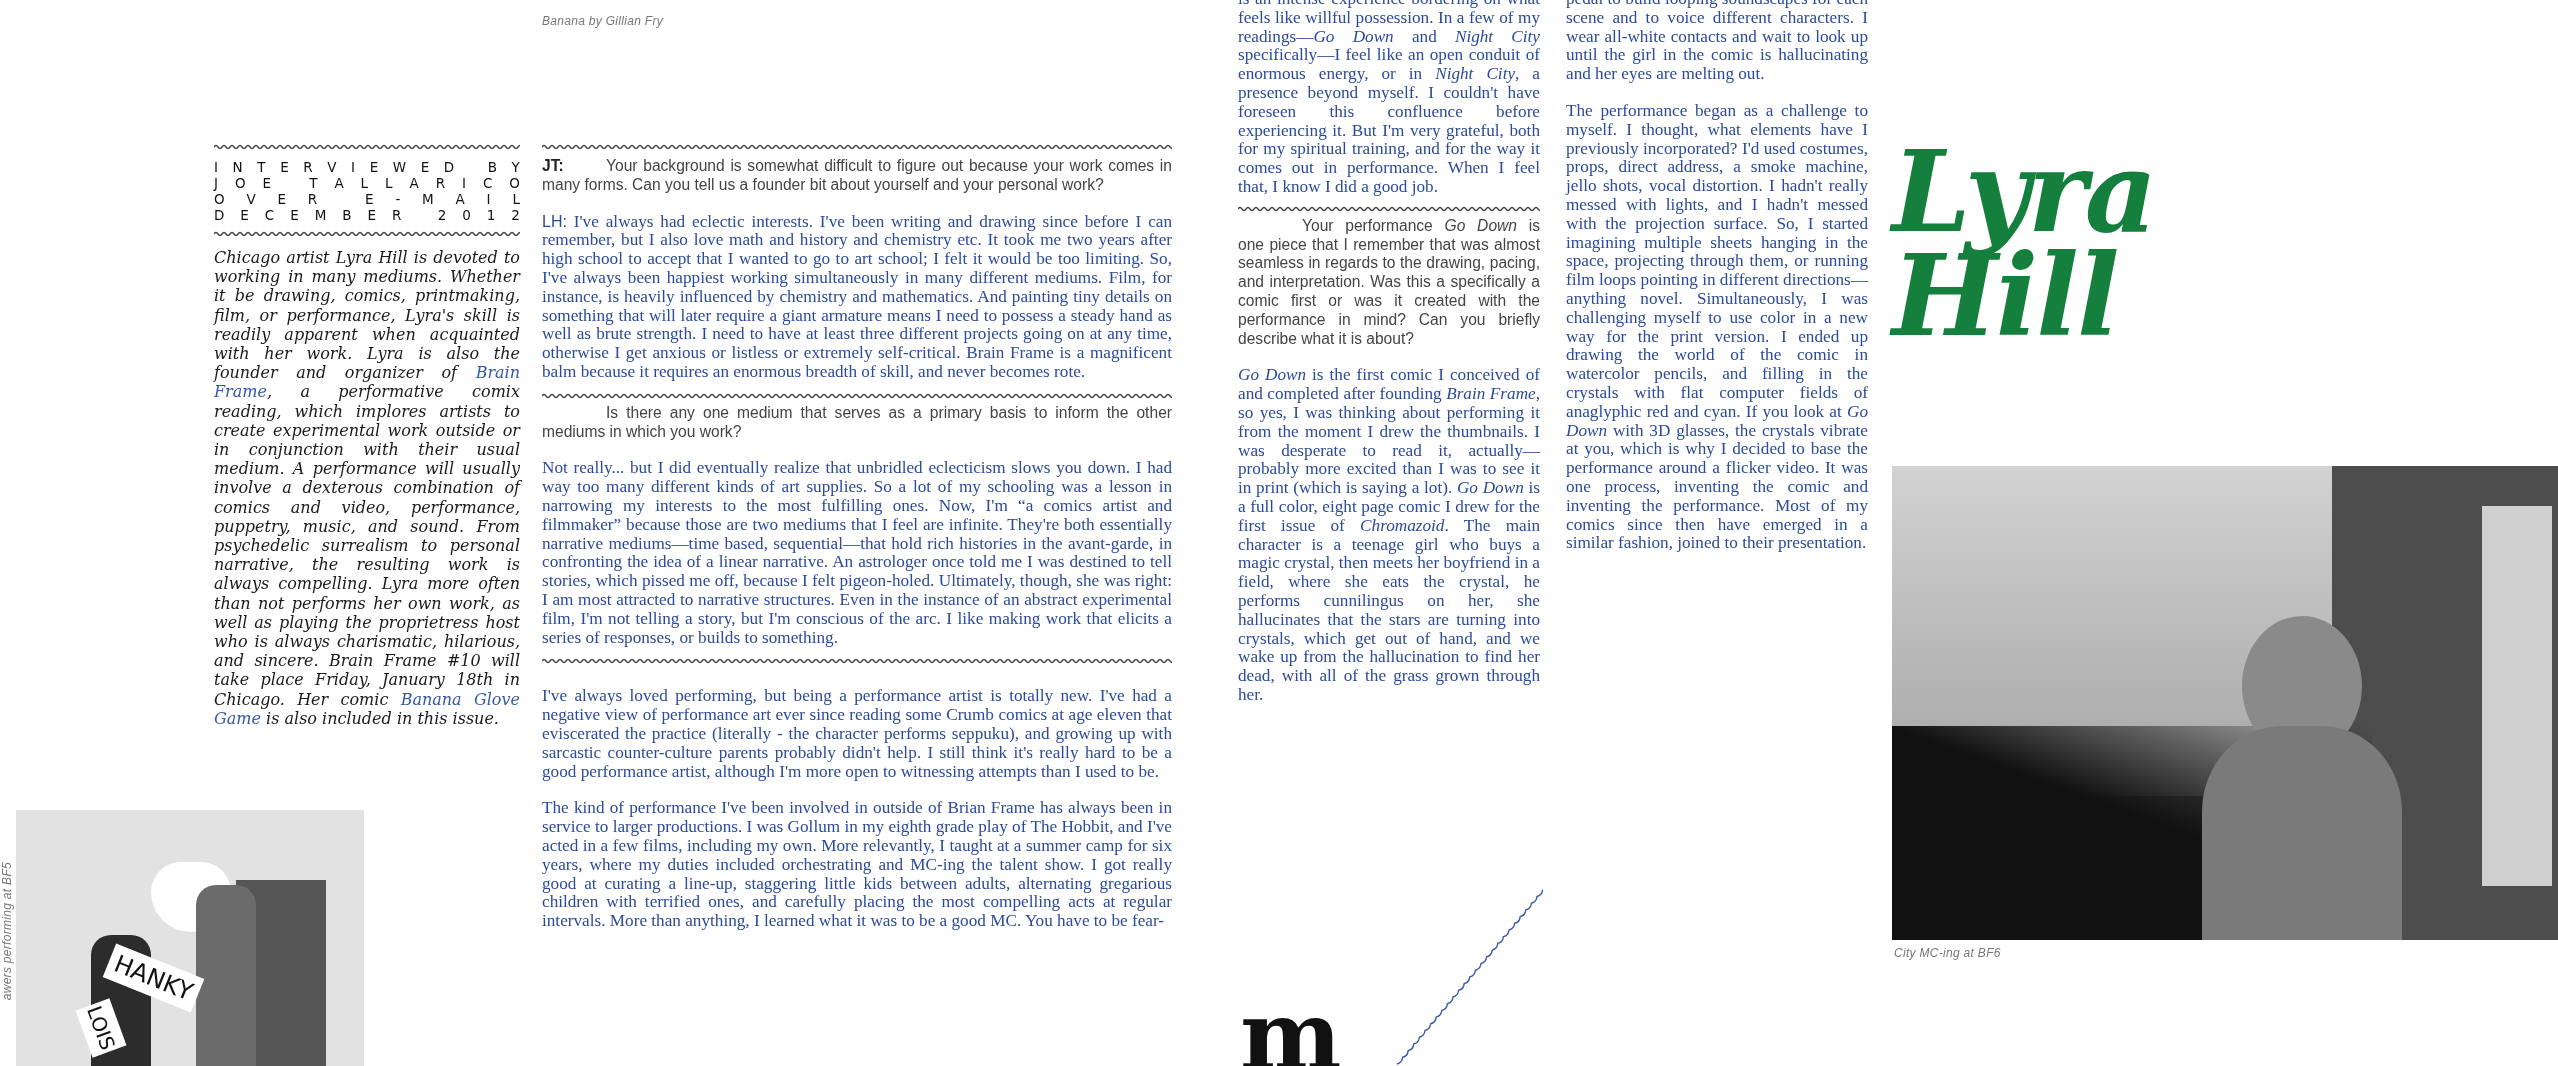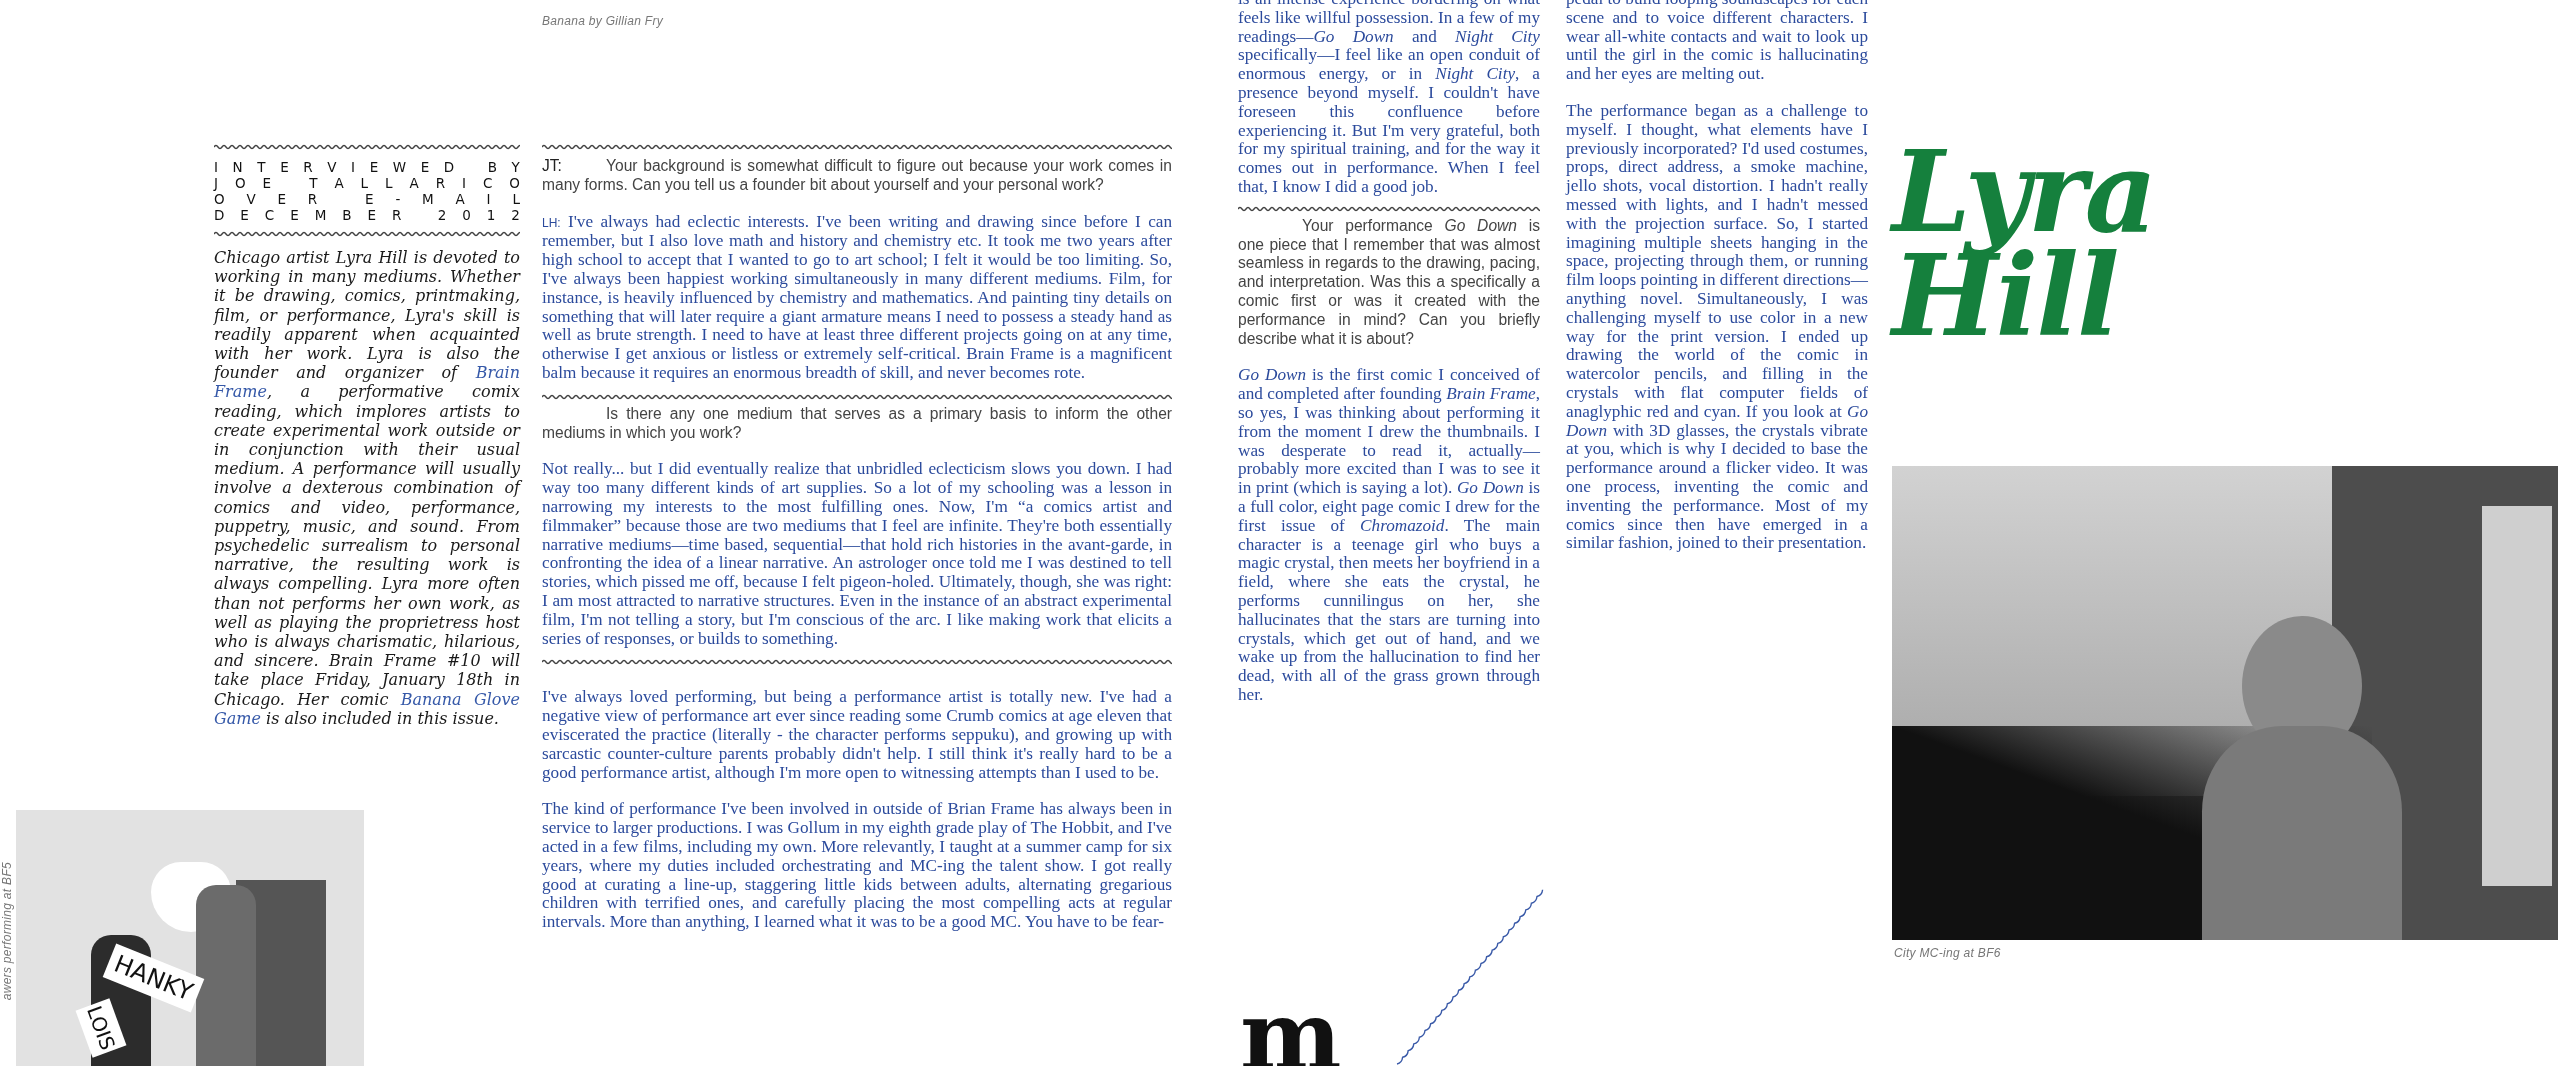--- a/index.html
+++ b/index.html
@@ -16,27 +16,27 @@
   }
   .byline .line { display:flex; justify-content:space-between; }
   .intro {
     font-family:"DejaVu Serif", serif; font-style:italic; color:#1a1a1a;
     font-size:16px; line-height:19.2px; text-align:justify; hyphens:auto;
   }
   .intro .link { color:#3558a8; }
   .q {
     font-family:"Liberation Sans", sans-serif; color:#444; font-size:15.6px; line-height:18.8px; text-align:justify;
   }
-  .q .lbl { font-weight:normal; color:#222; display:inline-block; width:64px; }
+  .q .lbl { font-weight:bold; color:#222; display:inline-block; width:64px; }
   .q .indent { display:inline-block; width:64px; }
   .a {
     font-family:"Liberation Serif", serif; color:#2b4a9c; font-size:17.2px; line-height:18.8px; text-align:justify;
     hyphens:auto;
   }
-  .a .lbl { font-family:"Liberation Sans", sans-serif; font-size:12px; }
+  .a .lbl { font-family:"Liberation Sans", sans-serif; font-size:16px; }
   .a i { font-style:italic; }
   .para-gap { height:18px; }
   .title {
     font-family:"DejaVu Serif", serif; font-weight:bold; font-style:italic;
     color:#15803d; font-size:112px; line-height:104px; letter-spacing:-2px;
   }
   .photo {
     background:#6a6a6a; overflow:hidden;
   }
 </style>

